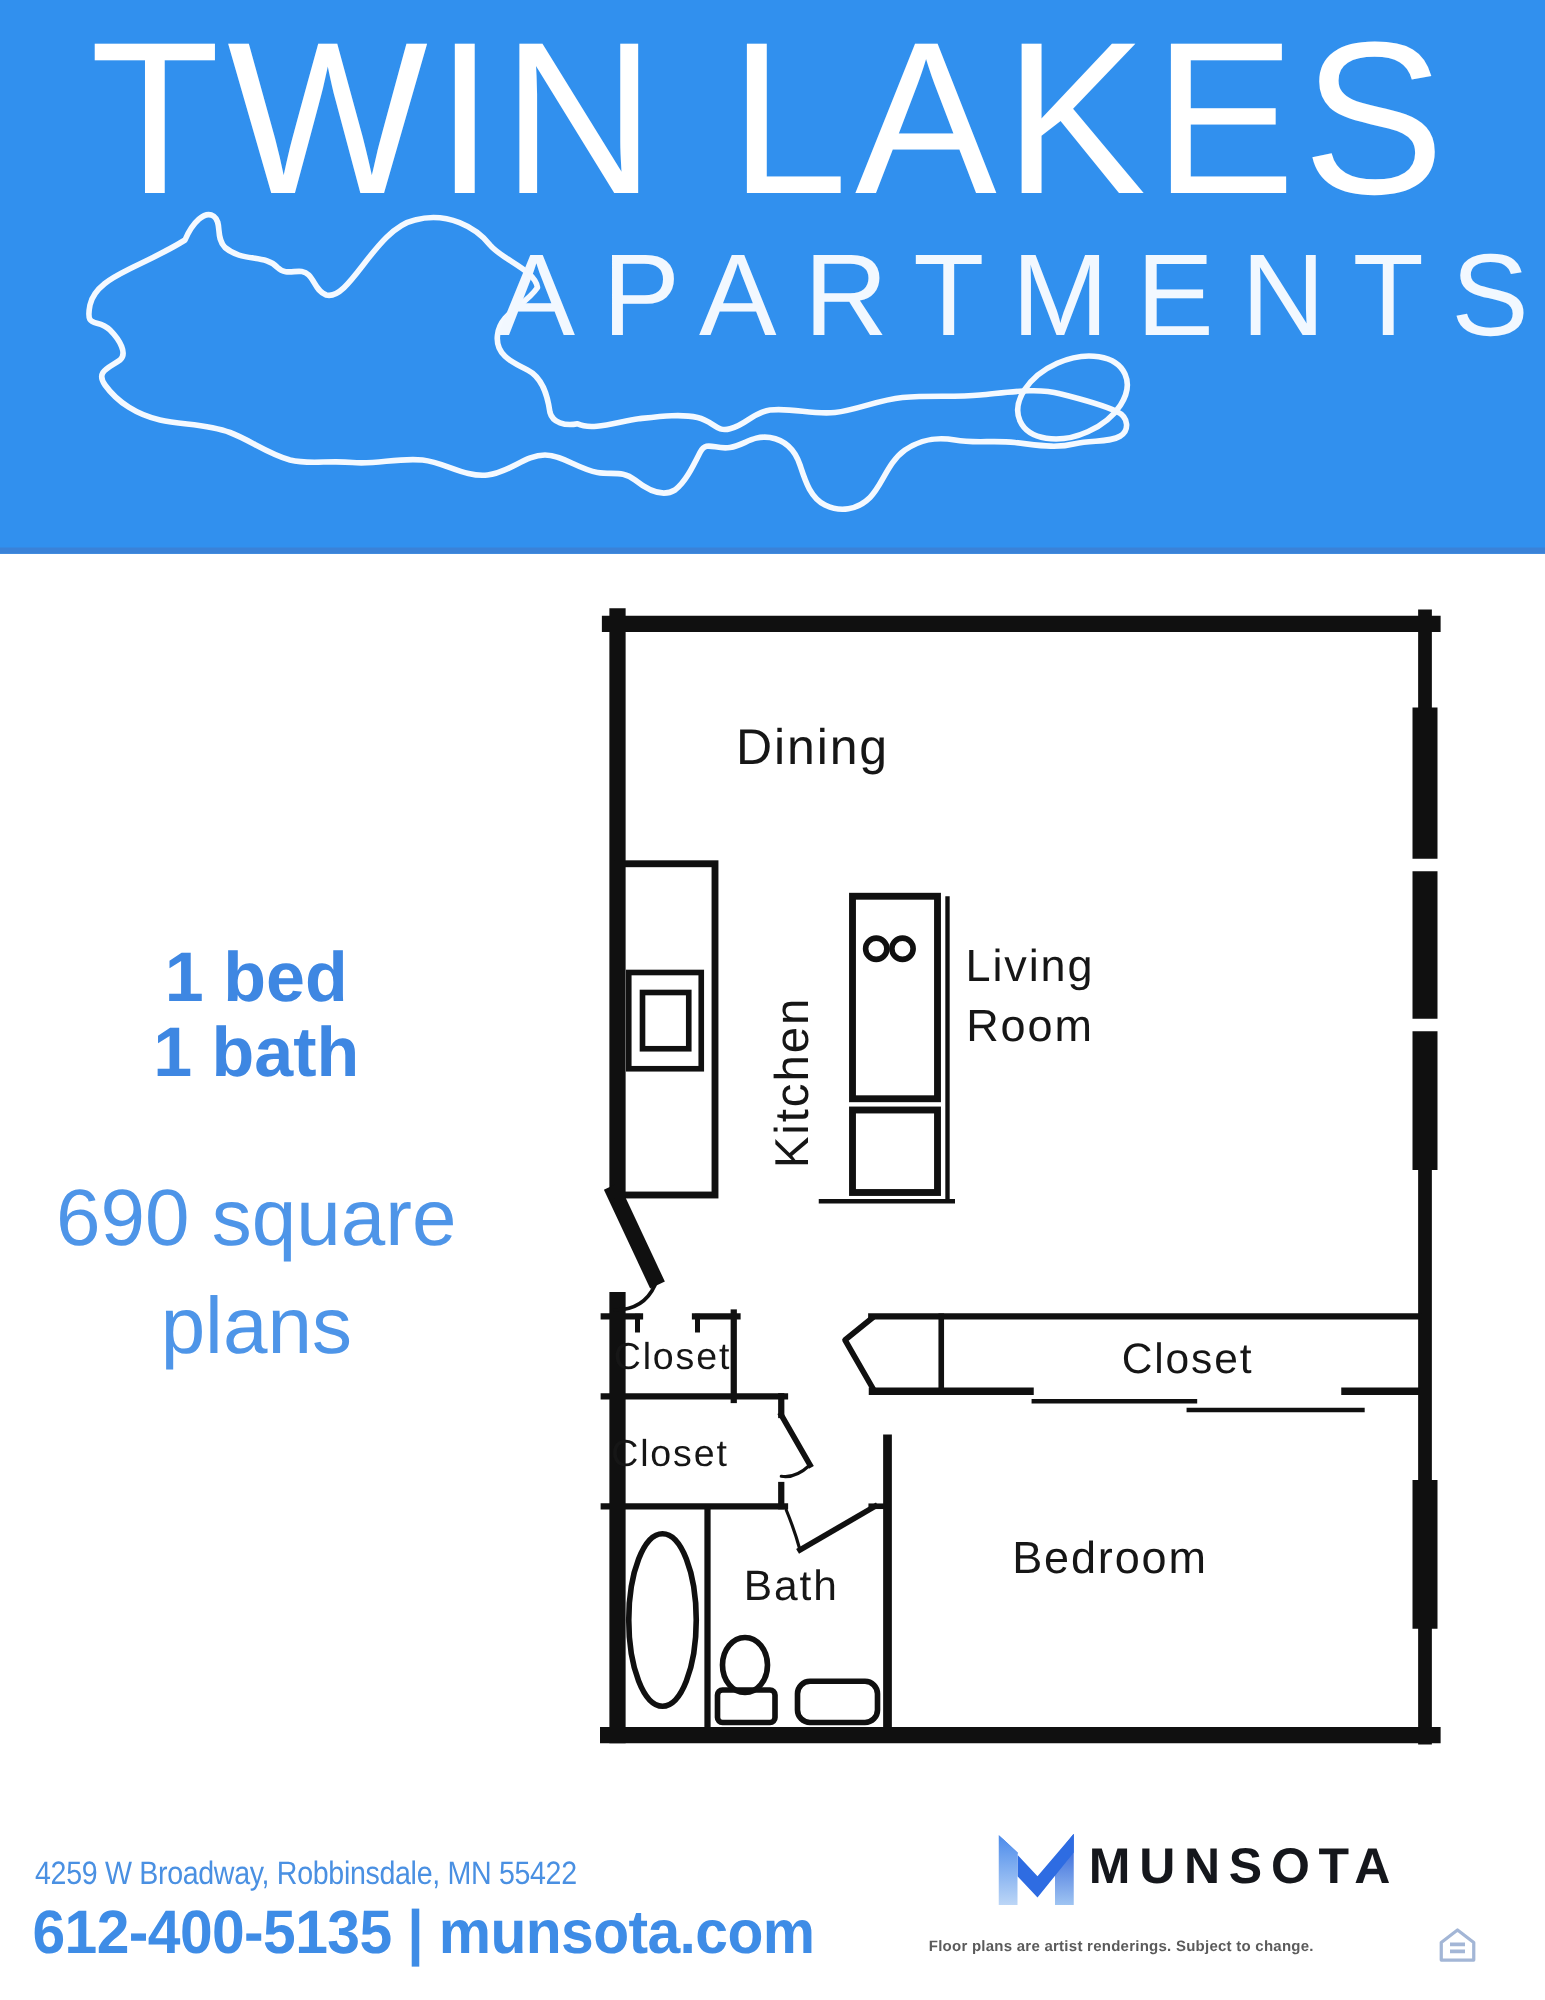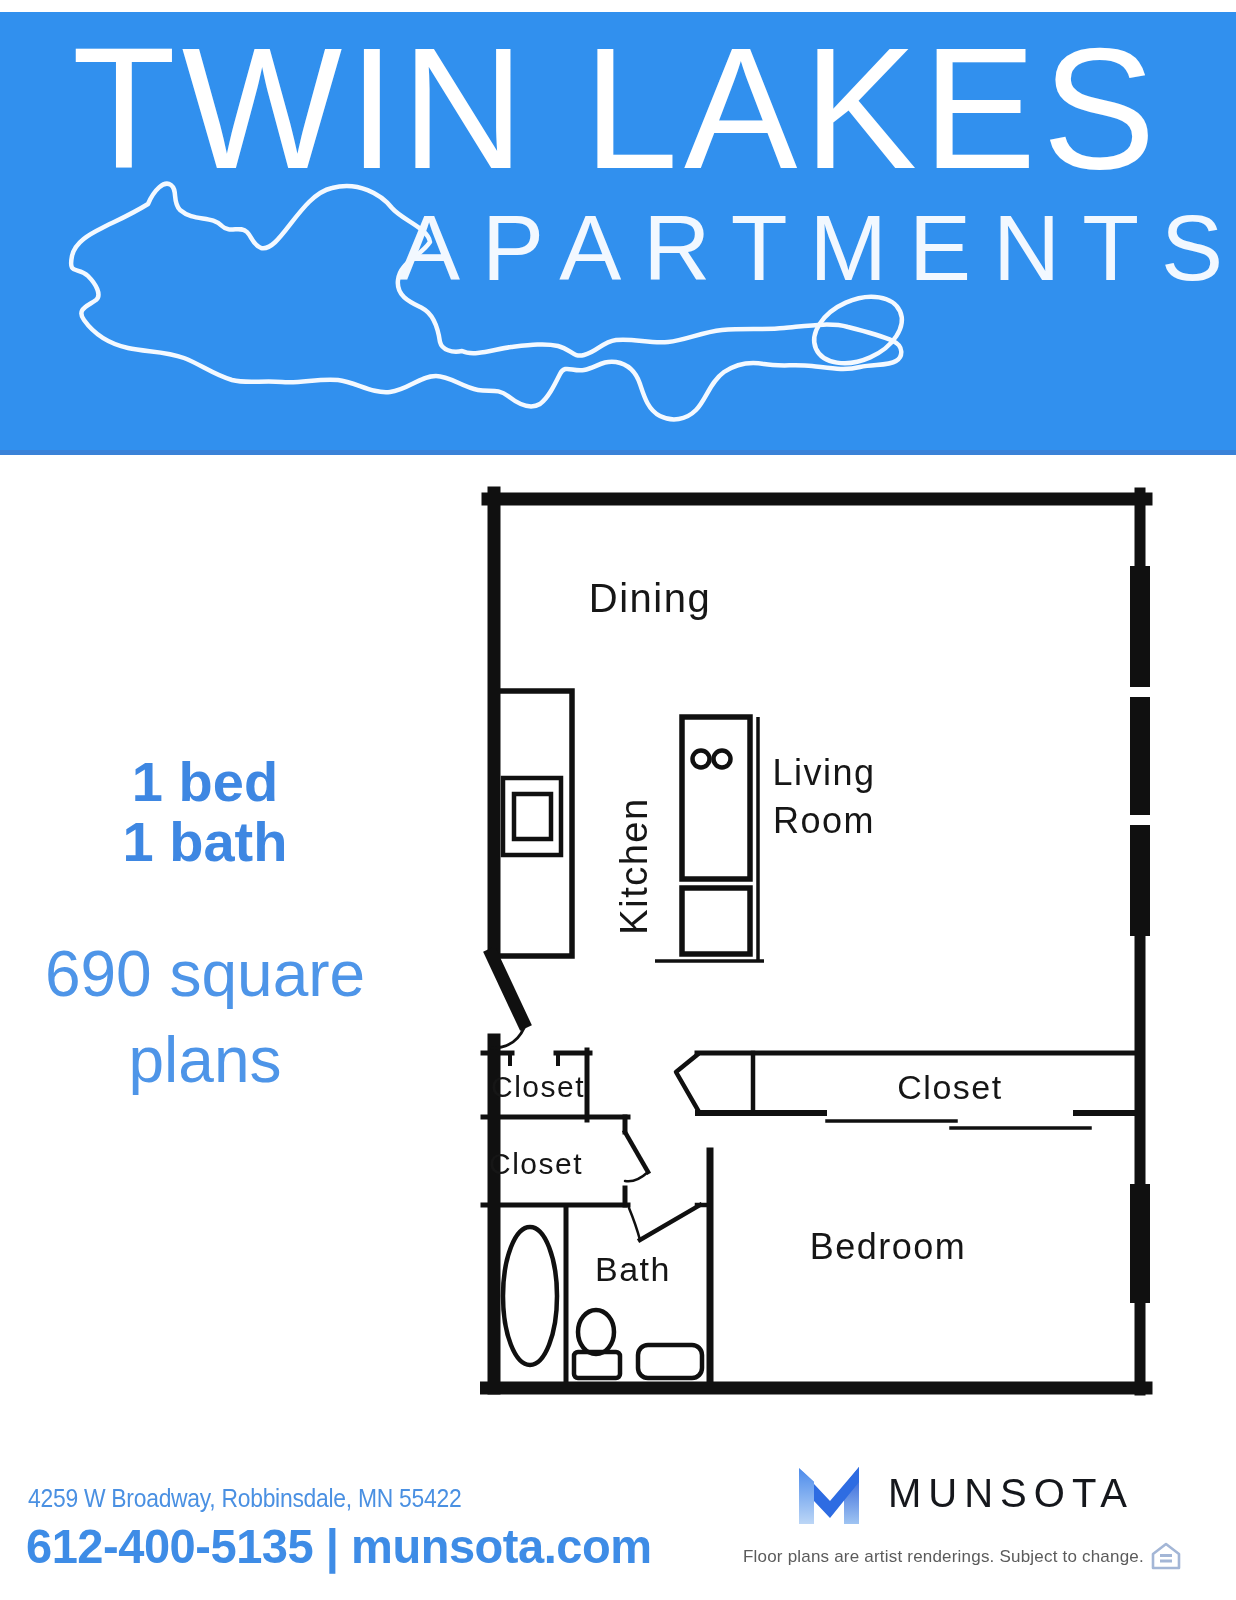--- a/index.html
+++ b/index.html
@@ -2,21 +2,21 @@
 <html><head>
 <meta charset="utf-8">
 <style>
   html,body{margin:0;padding:0;background:#ffffff;}
   .page{
     position:relative;width:1236px;height:1600px;background:#ffffff;
     overflow:hidden;font-family:"Liberation Sans",sans-serif;
   }
   
   .banner{
-    position:absolute;left:0;top:12px;width:1236px;height:438px;
+    position:absolute;left:0;top:0;width:1236px;height:438px;
     background:#3190ee;border-bottom:5px solid #3a82d8;
   }
   .banner-title{
     position:absolute;left:72px;top:19px;
     font-size:170px;line-height:150px;font-weight:300;
     letter-spacing:6px;color:#ffffff;white-space:nowrap;
     transform:scaleY(1.02);transform-origin:left top;
   }
   .banner-subtitle{
     position:absolute;left:398px;top:196px;
@@ -54,26 +54,26 @@
   .footer-phone{
     position:absolute;left:26px;top:1520px;
     font-size:49px;line-height:52px;font-weight:700;color:#3e8ce6;
     letter-spacing:-0.5px;transform:scaleX(0.96);transform-origin:left top;
     white-space:nowrap;
   }
   .brand{position:absolute;left:797px;top:1456px;width:360px;height:70px;}
   .brand-logo{position:absolute;left:0;top:0;}
   .brand-name{
     position:absolute;left:74px;top:16px;
-    font-size:40px;line-height:42px;font-weight:400;color:#15171c;
-    letter-spacing:7px;white-space:nowrap;margin-left:17px;
+    font-size:40px;line-height:42px;font-weight:700;color:#15171c;
+    letter-spacing:7px;white-space:nowrap;
   }
   .footer-disclaimer{
     position:absolute;left:743px;top:1546px;
-    font-size:17px;line-height:22px;font-weight:400;color:#5b5b5b;
+    font-size:12px;line-height:22px;font-weight:700;color:#5b5b5b;
     letter-spacing:0.2px;white-space:nowrap;
   }
   .eho-icon{position:absolute;left:1150px;top:1541px;}
 </style>
 </head>
 <body>
 
 <div class="page">
 
   <header class="banner">

